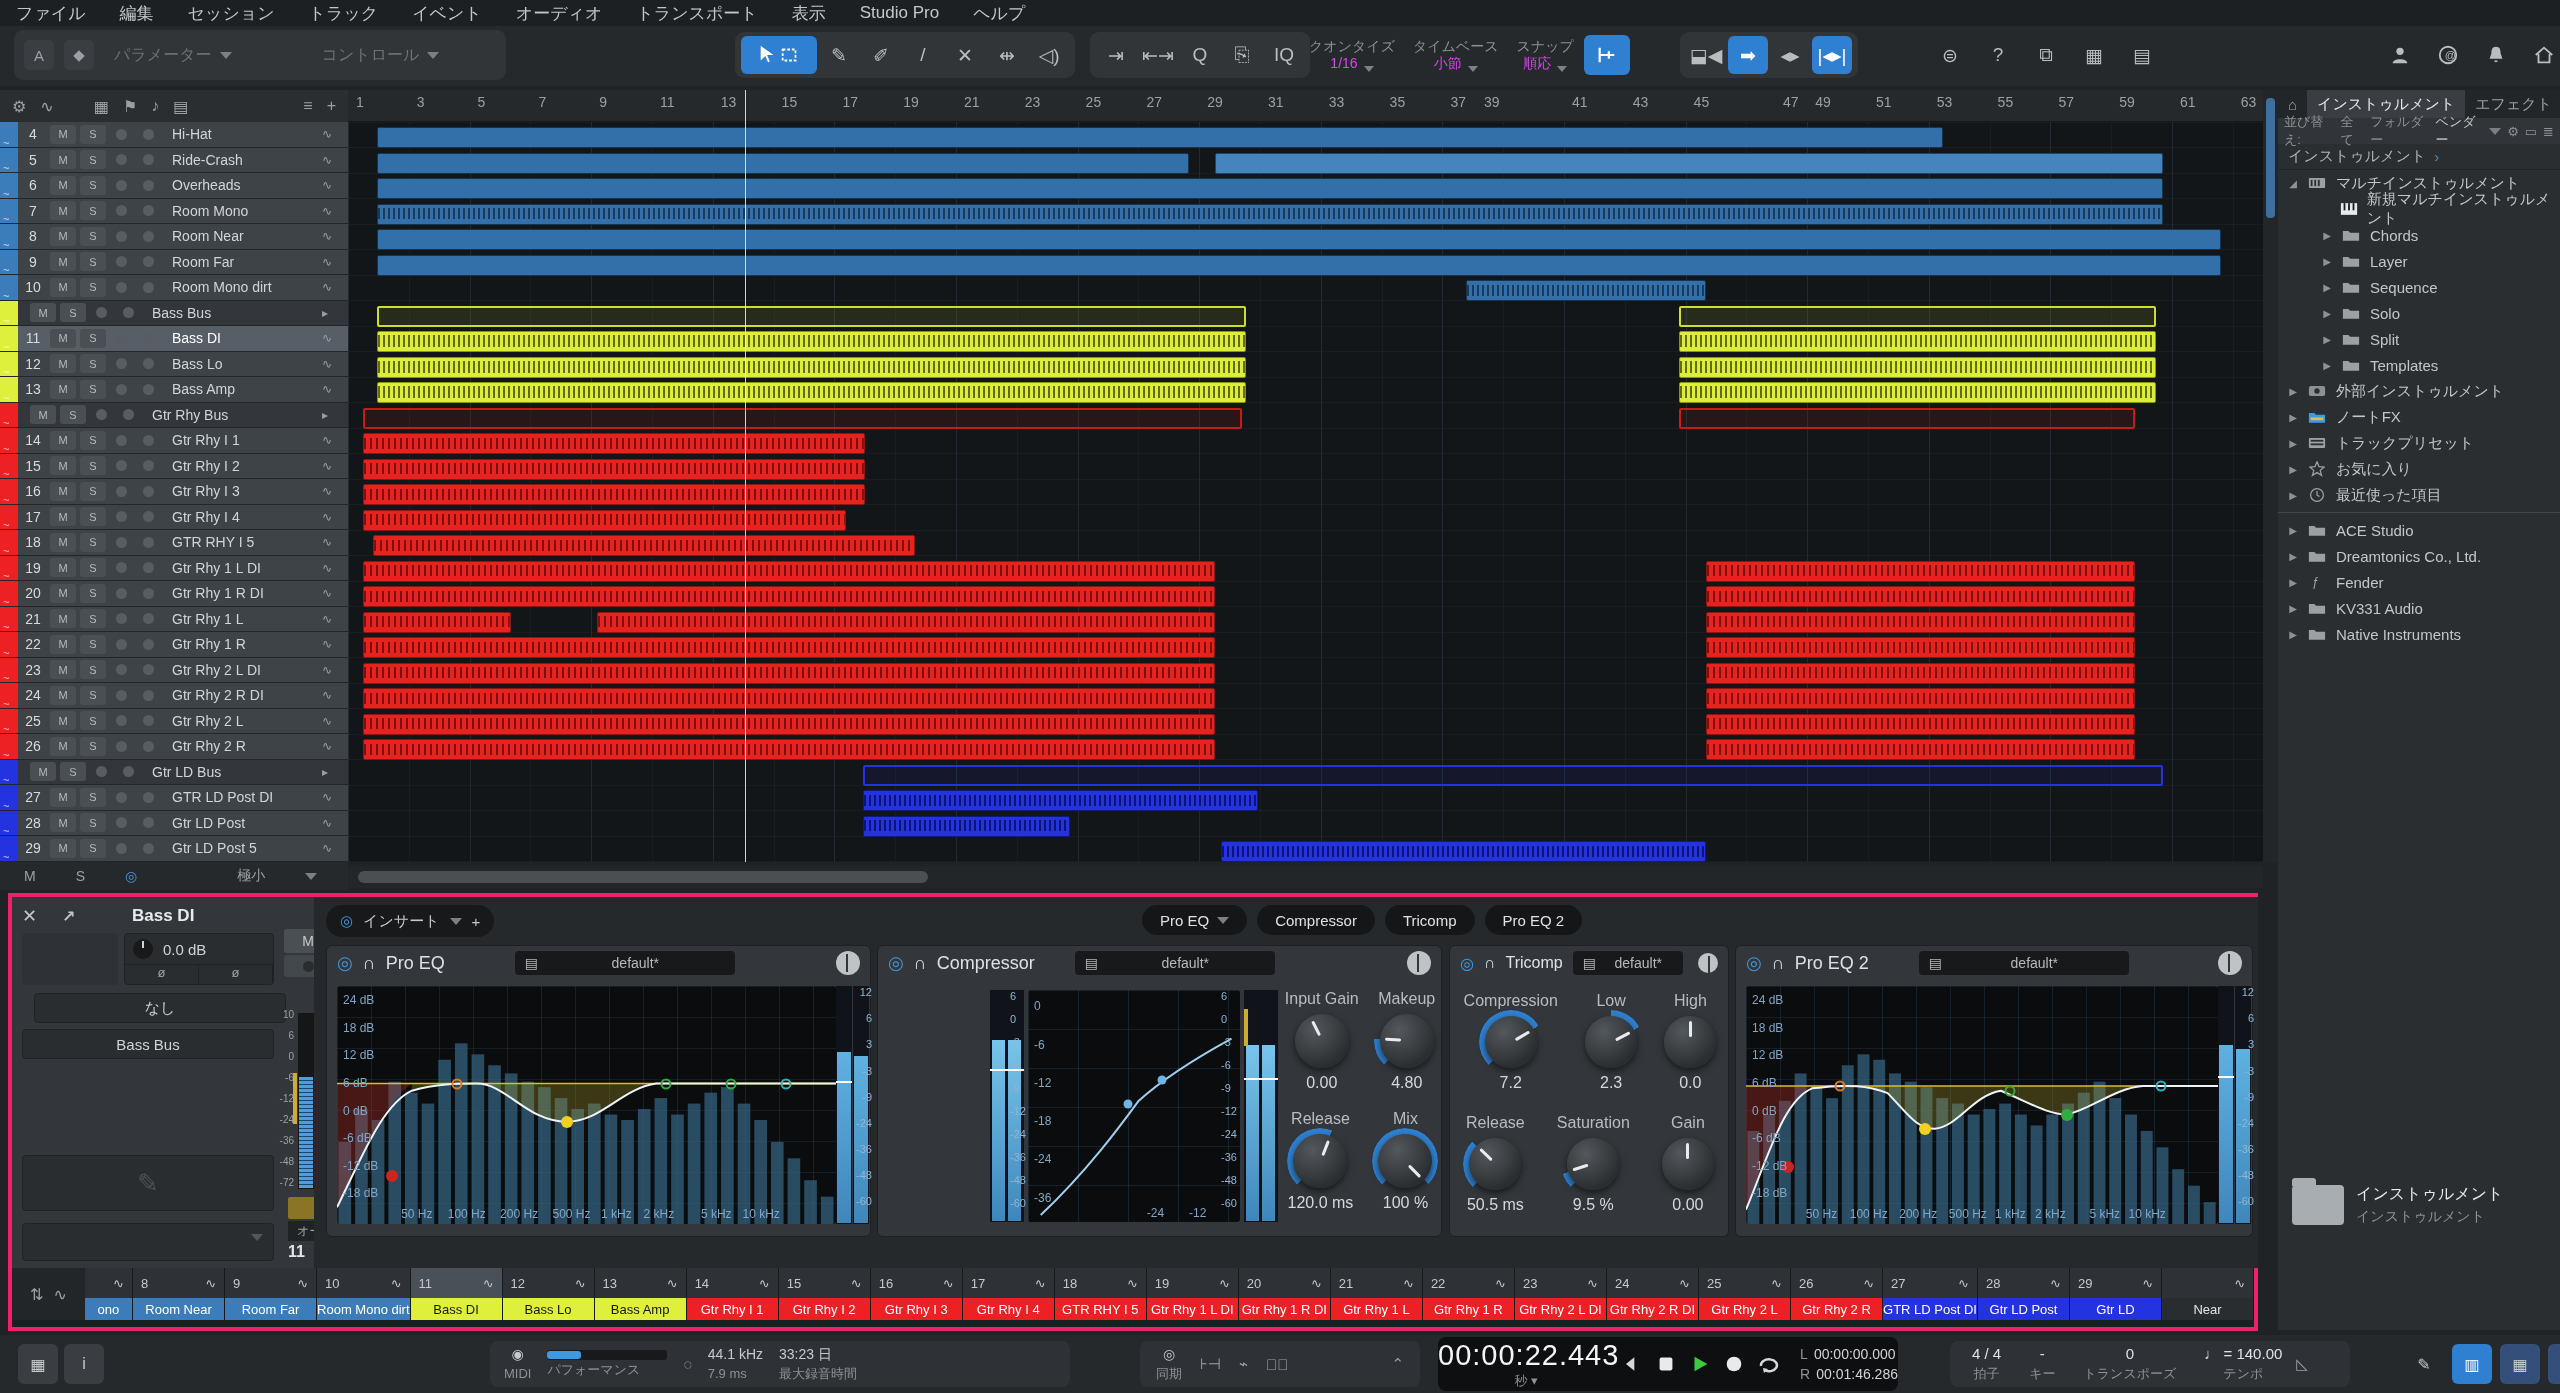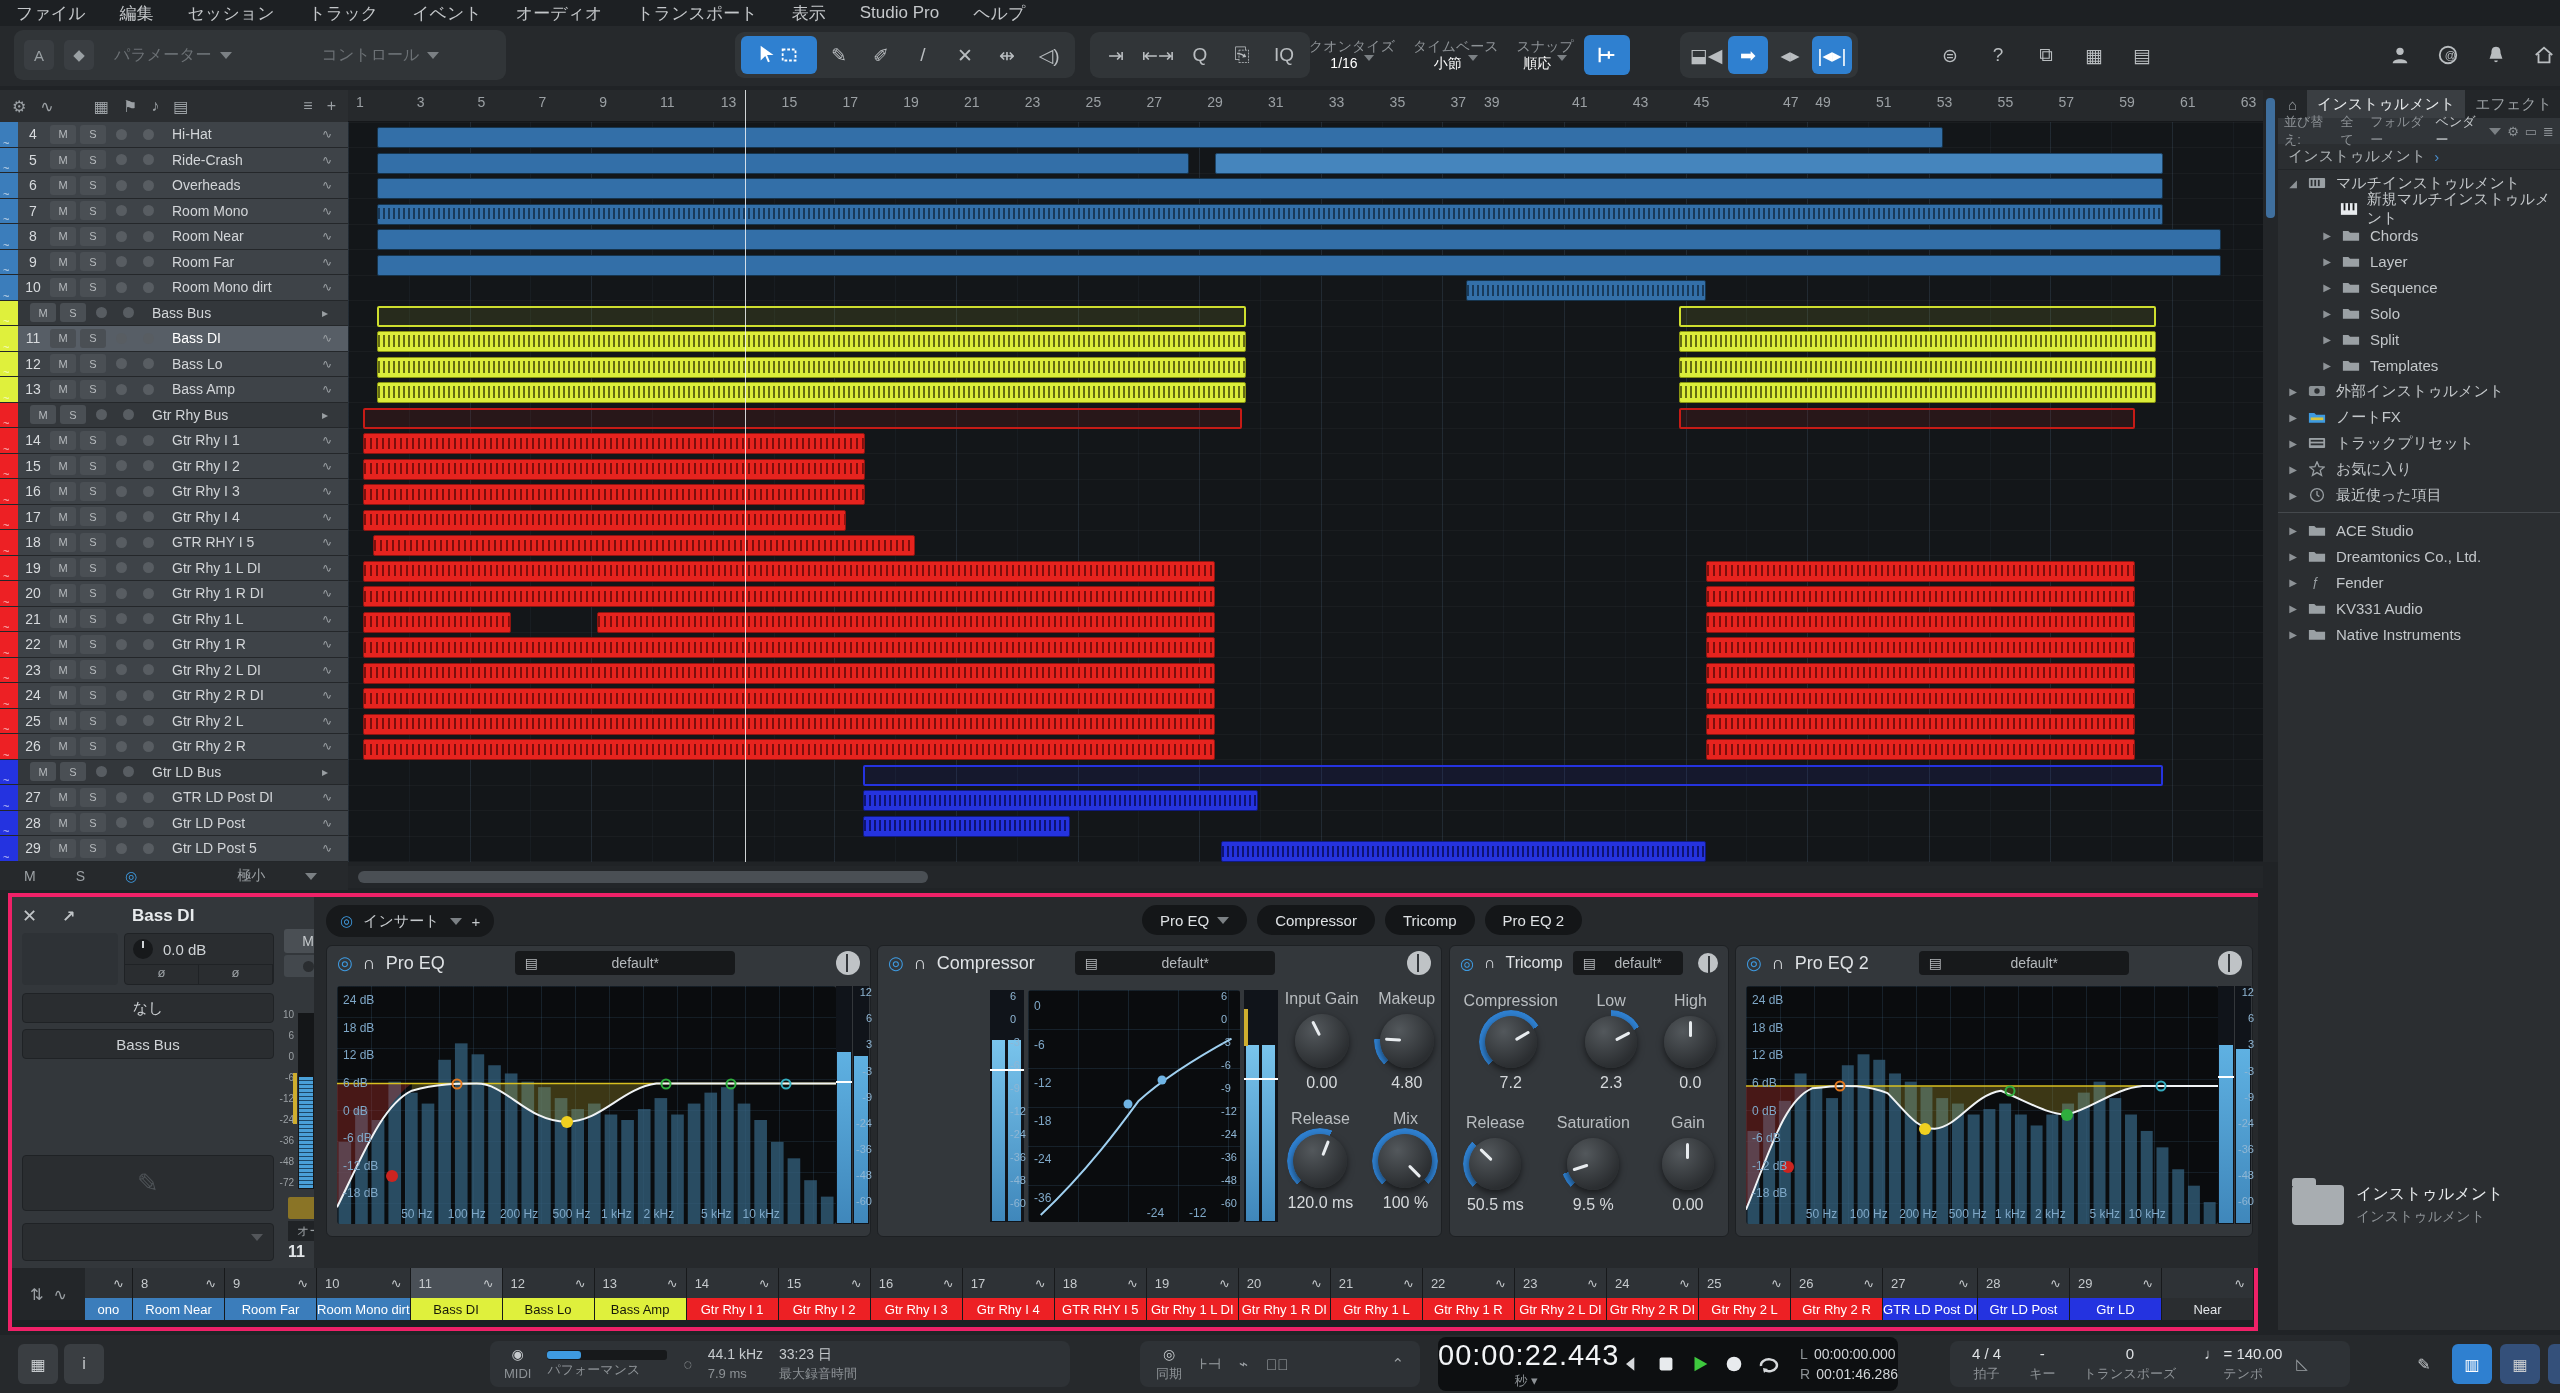--- a/index.html
+++ b/index.html
@@ -23,21 +23,21 @@
     border-top:7px solid #7b8084; display:inline-block; }
   .tool-group { position:absolute; top:6px; height:46px; background:#313538; border-radius:9px;
     display:flex; align-items:center; padding:0 6px; gap:2px; }
   .tool-btn { width:40px; height:38px; border-radius:6px; display:flex; align-items:center;
     justify-content:center; color:#b9bdc0; font-size:19px; }
   .tool-btn.active { background:#2f80d0; color:#fff; }
   .tool-btn svg { width:22px; height:22px; }
   .tb-setting { display:flex; flex-direction:column; align-items:center; justify-content:center;
     font-size:14px; color:#aeb2b5; line-height:17px; padding:0 8px; }
   .tb-setting .lbl { color:#8d9296; }
-  .tb-setting .val { display:flex; align-items:flex-start; gap:6px; color:#ffffff; }
+  .tb-setting .val { display:flex; align-items:flex-end; gap:6px; color:#d946ef; }
   .tb-setting .caret { border-left-width:5px; border-right-width:5px; border-top-width:6px; }
   .tb-right-icons { position:absolute; top:6px; height:46px; display:flex; gap:8px; align-items:center; }
 
   
   #track-tools { position:absolute; left:0; top:90px; width:348px; height:32px; background:#2b2e31;
     display:flex; align-items:center; gap:14px; padding:0 12px; color:#9ba0a4; font-size:16px; }
   #ruler { position:absolute; left:348px; top:90px; width:1915px; height:32px; background:#26292c;
     border-bottom:1px solid #15171a; overflow:hidden; }
   .ruler-num { position:absolute; top:4px; font-size:14px; color:#9ba0a4; }
   #tracklist { position:absolute; left:0; top:122px; width:348px; height:740px; background:#2b2e31; }
@@ -113,21 +113,21 @@
   #ch-head { display:flex; align-items:center; height:26px; color:#e8ebed; font-size:17px; font-weight:bold; }
   #ch-head .x { width:40px; font-weight:normal; color:#c0c4c7; font-size:18px; }
   #ch-head .pop { width:40px; color:#c0c4c7; font-size:16px; }
   .ch-box { background:#2a2d30; border:1px solid #1f2225; border-radius:4px; color:#cfd3d6; }
   #ch-gain { position:absolute; left:112px; top:36px; width:150px; height:52px; }
   #ch-gain .row1 { display:flex; align-items:center; gap:10px; height:30px; padding:0 8px; font-size:15px; }
   #ch-gain .row2 { display:flex; border-top:1px solid #1f2225; height:20px; }
   #ch-gain .row2 div { flex:1; text-align:center; font-size:13px; color:#9ba0a4; border-right:1px solid #1f2225; }
   .ch-knob { width:20px; height:20px; border-radius:50%; background:#17191b; position:relative; }
   .ch-knob:before { content:""; position:absolute; left:9px; top:2px; width:2px; height:7px; background:#cfd3d6; }
-  #ch-none { position:absolute; left:10px; top:96px; width:252px; height:30px; display:flex; align-items:center; justify-content:center; font-size:15px; }
+  #ch-none { position:absolute; left:22px; top:96px; width:252px; height:30px; display:flex; align-items:center; justify-content:center; font-size:15px; }
   #ch-out  { position:absolute; left:10px; top:132px; width:252px; height:30px; display:flex; align-items:center; justify-content:center; font-size:15px; }
   #ch-pan { position:absolute; left:10px; top:168px; width:252px; height:84px; padding:4px 8px; }
   #ch-pan .plabel { text-align:right; font-size:14px; color:#b6babd; }
   #ch-pan .pbar { margin-top:4px; height:28px; background:#141618; position:relative; }
   #ch-pan .pbar:before { content:""; position:absolute; left:0; top:50%; width:100%; height:0;
     border-top:13px solid transparent; border-bottom:13px solid transparent;
     border-left:118px solid #2a2d30; transform:translateY(-50%); }
   #ch-pan .pbar .ctr { position:absolute; left:50%; top:3px; width:3px; height:22px; background:#4aa3e0; }
   #ch-pan .pc { text-align:center; margin-top:4px; font-size:14px; color:#cfd3d6; }
   #ch-notes { position:absolute; left:10px; top:258px; width:252px; height:56px; display:flex; align-items:center; justify-content:center; color:#4e5357; font-size:26px; }

